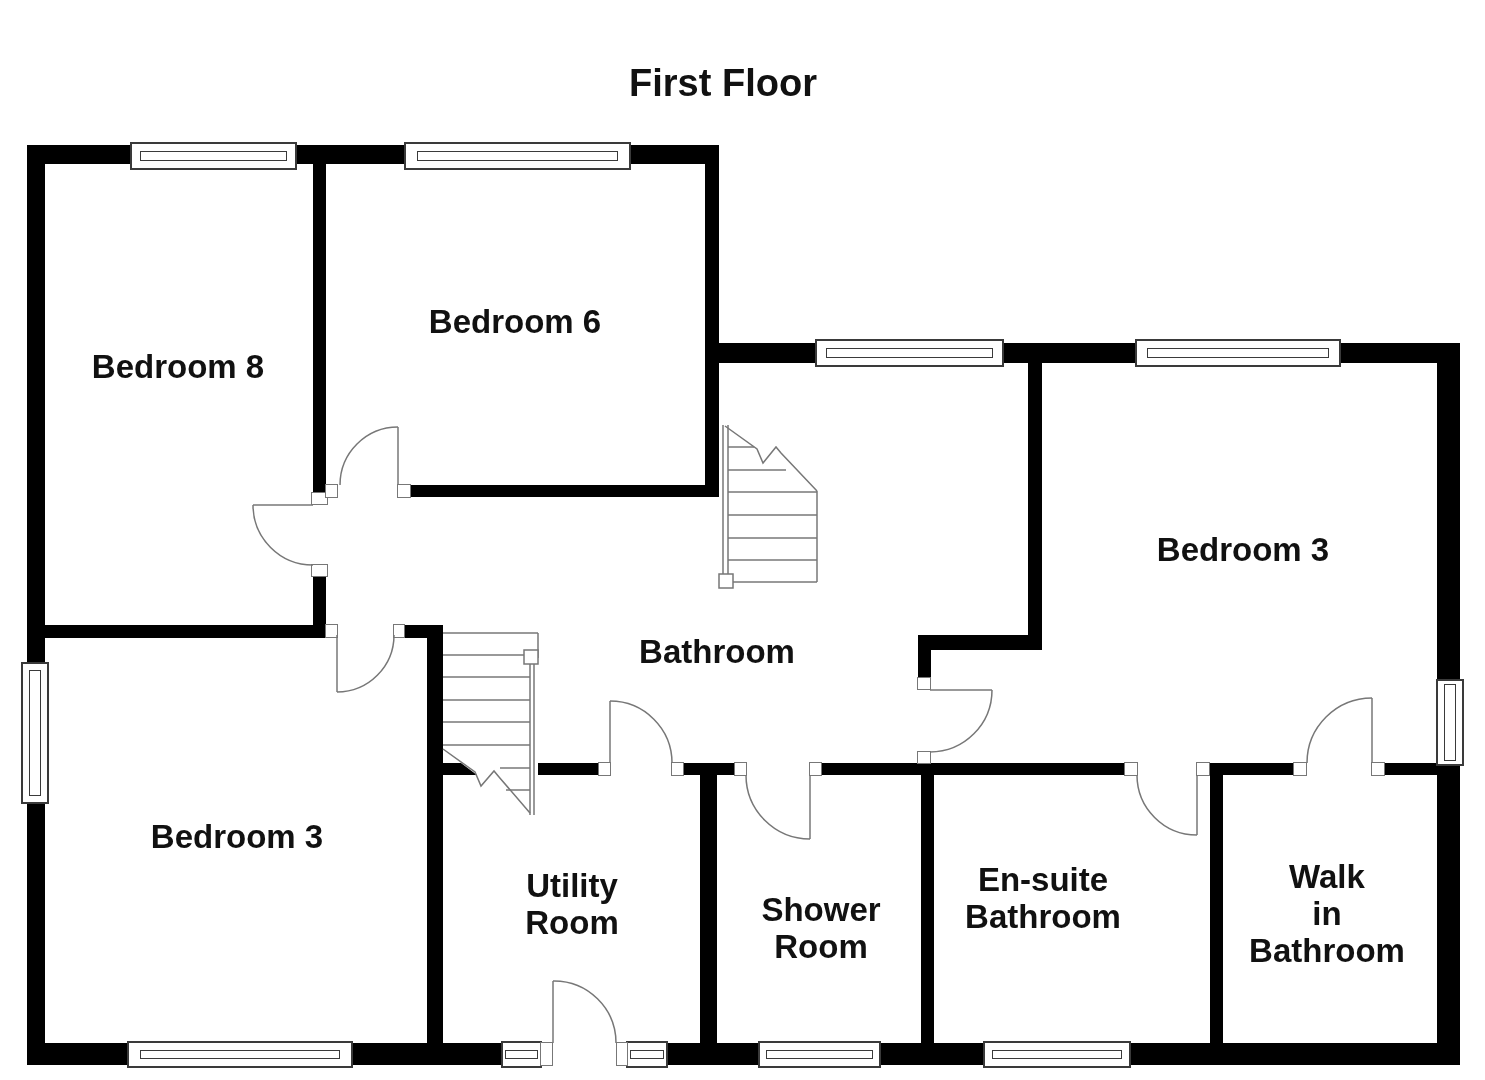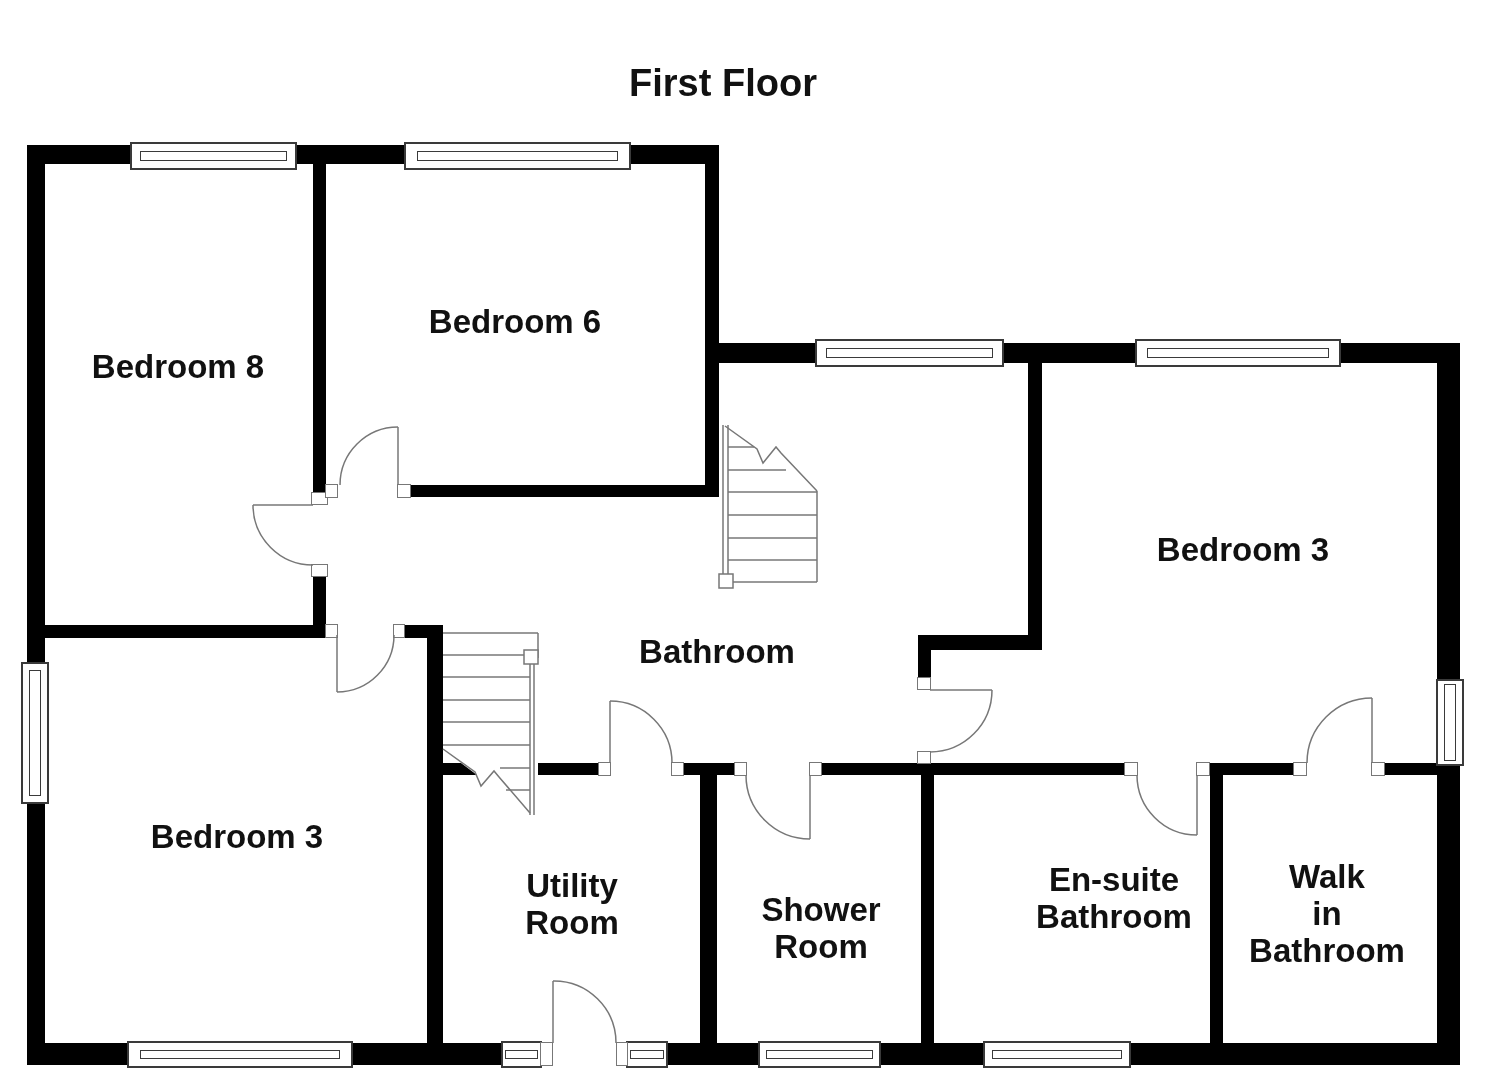--- a/index.html
+++ b/index.html
@@ -168,19 +168,19 @@
   <div id="labels-layer">
       <div class="room-label" style="left: 178px; top: 366px;">Bedroom 8</div>
       <div class="room-label" style="left: 515px; top: 321px;">Bedroom 6</div>
       <div class="room-label" style="left: 1243px; top: 549px;">Bedroom 3</div>
       <div class="room-label" style="left: 237px; top: 836px;">Bedroom 3</div>
       <div class="room-label" style="left: 717px; top: 651px;">Bathroom</div>
       <div class="room-label" style="left: 572px; top: 904px;">Utility
 Room</div>
       <div class="room-label" style="left: 821px; top: 928px;">Shower
 Room</div>
-      <div class="room-label" style="left: 1114px; top: 898px; text-align: center;">En-suite
+      <div class="room-label" style="left: 1043px; top: 898px; text-align: center;">En-suite
 Bathroom</div>
       <div class="room-label" style="left: 1327px; top: 913px;">Walk
 in
 Bathroom</div>
     </div>
 </div>
 
 </body></html>

